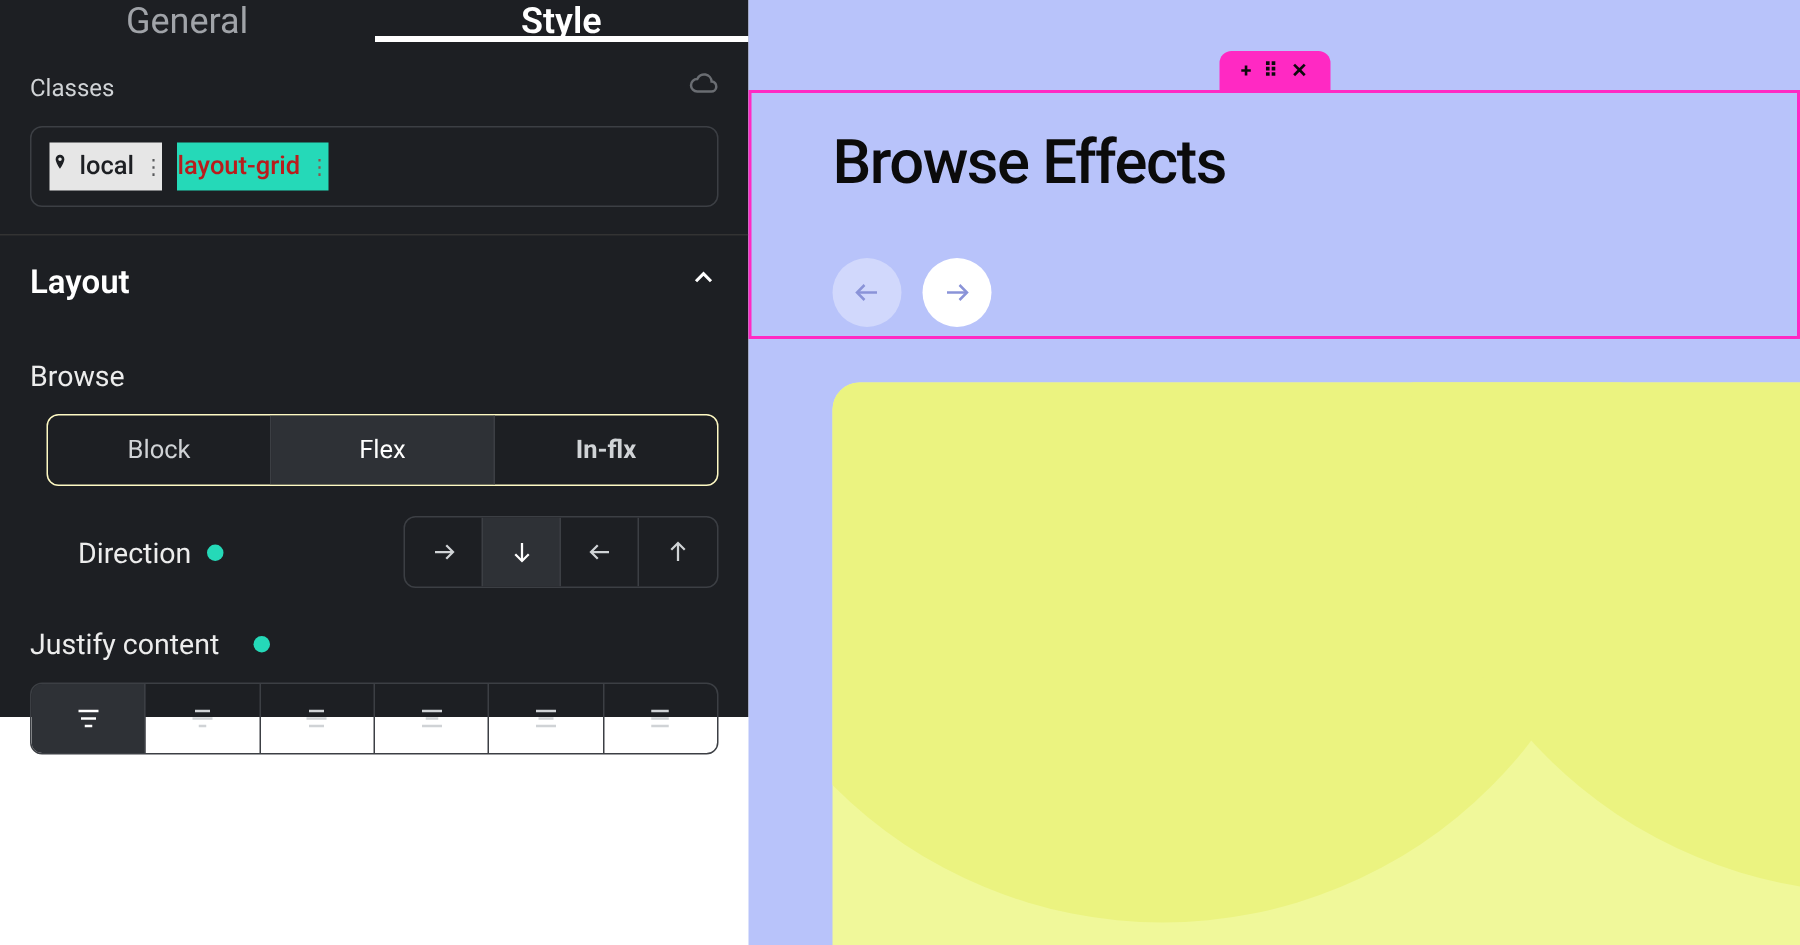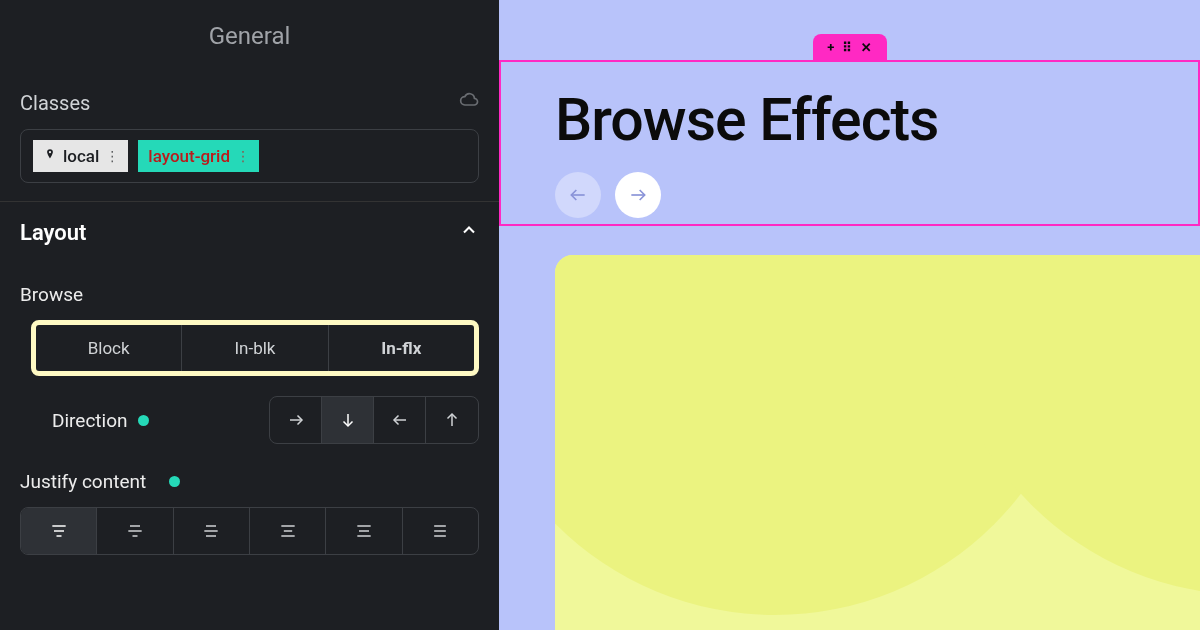--- a/index.html
+++ b/index.html
@@ -1,68 +1,69 @@
 <!DOCTYPE html>
 <html><head>
 <meta charset="utf-8">
 <style>
 * { margin: 0; padding: 0; box-sizing: border-box; }
 body { width: 1200px; height: 630px; font-family: -apple-system, BlinkMacSystemFont, "Segoe UI", Roboto, sans-serif; display: flex; overflow: hidden; }
-.panel { width: 499px; height: 630px; background: #1d1f23; color: #fff; display: flex; flex-direction: column; }
+.panel { width: 499px; height: 478px; background: #1d1f23; color: #fff; display: flex; flex-direction: column; }
 .tabs { display: flex; height: 72px; }
 .tab { flex: 1; display: flex; align-items: center; justify-content: center; font-size: 24px; color: #a0a3a8; cursor: pointer; position: relative; }
 .tab.active { color: #fff; font-weight: 600; }
 .tab.active::after { content: ""; position: absolute; bottom: 0; left: 0; right: 0; height: 4px; background: #fff; }
 .section { padding: 18px 20px; border-bottom: 1px solid #333; }
-.section-title { font-size: 20px; color: #d0d3d6; display: flex; align-items: center; justify-content: space-between; }
+.section-title { font-size: 16px; color: #d0d3d6; display: flex; align-items: center; justify-content: space-between; }
 .classes-row { margin-top: 14px; border: 1px solid #3c3f44; border-radius: 8px; padding: 10px 12px; display: flex; gap: 10px; align-items: center; }
-.chip { border-radius: 0; padding: 6px 10px; display: flex; align-items: center; gap: 6px; font-size: 17px; font-weight: 500; }
+.chip { border-radius: 0; padding: 6px 0; display: flex; align-items: center; gap: 6px; font-size: 17px; font-weight: 500; }
 .chip-local { background: #e6e6e6; color: #1d1f23; }
 .chip-tag { background: #25d9b8; color: #b91c1c; }
 .chip-dots { font-size: 14px; letter-spacing: -1px; opacity: 0.7; }
 .layout-section { padding: 18px 20px 8px; }
 .layout-header { display: flex; justify-content: space-between; align-items: flex-end; font-size: 22px; font-weight: 600; color: #fff; margin-bottom: 38px; }
 .field-label { font-size: 19px; color: #ececec; margin-bottom: 14px; display: flex; align-items: center; gap: 10px; }
 .indicator-dot { width: 11px; height: 11px; border-radius: 50%; background: #25d9b8; display: inline-block; }
-.seg { display: flex; border: 5px solid #fef9c3; border-radius: 8px; overflow: hidden; margin-left: 11px; }
+.seg { display: flex; border: 1px solid #fef9c3; border-radius: 8px; overflow: hidden; margin-left: 11px; }
 .seg-btn { flex: 1; height: 46px; display: flex; align-items: center; justify-content: center; color: #d0d3d6; font-size: 17px; border-right: 1px solid #3c3f44; cursor: pointer; }
 .seg-btn:last-child { border-right: none; font-weight: bold; }
 .seg-btn.active { background: #2e3136; color: #fff; }
 .direction-row { display: flex; justify-content: space-between; align-items: center; margin-top: 20px; margin-bottom: 26px; margin-left: 32px; }
 .dir-group { display: flex; border: 1px solid #3c3f44; border-radius: 8px; overflow: hidden; }
 .dir-btn { width: 52px; height: 46px; display: flex; align-items: center; justify-content: center; color: #d0d3d6; border-right: 1px solid #3c3f44; cursor: pointer; }
 .dir-btn:last-child { border-right: none; }
 .dir-btn.active { background: #2e3136; color: #fff; }
 .justify-label-row { margin-top: 6px; margin-bottom: 14px; gap: 23px; }
 .justify-seg { display: flex; border: 1px solid #3c3f44; border-radius: 8px; overflow: hidden; }
 .justify-btn { flex: 1; height: 46px; display: flex; align-items: center; justify-content: center; color: #d0d3d6; border-right: 1px solid #3c3f44; cursor: pointer; }
 .justify-btn:last-child { border-right: none; }
 .justify-btn.active { background: #2e3136; color: #fff; }
 .cloud-icon svg { width: 20px; height: 20px; stroke: #6a6d72; fill: none; }
 .canvas { flex: 1; height: 630px; background: #b8c3fa; position: relative; }
 .toolbar-tab { position: absolute; top: 34px; left: 50%; transform: translateX(-50%); width: 74px; height: 26px; background: #ff29c3; border-radius: 8px 8px 0 0; display: flex; align-items: center; justify-content: center; gap: 8px; }
 .toolbar-tab-icon { font-size: 13px; color: #0b0b0b; font-weight: 700; }
 .selection-outline { position: absolute; top: 60px; left: 0; right: 0; height: 166px; border: 2px solid #ff29c3; }
-.browse-heading { position: absolute; top: 85px; left: 56px; font-size: 59px; font-weight: 500; color: #0b0b0b; letter-spacing: -1px; }
+.browse-heading { position: absolute; top: 85px; left: 56px; font-size: 41px; font-weight: 500; color: #0b0b0b; letter-spacing: -1px; }
 .nav-circles { position: absolute; top: 172px; left: 56px; display: flex; gap: 14px; }
 .nav-circle { width: 46px; height: 46px; border-radius: 50%; display: flex; align-items: center; justify-content: center; }
 .nav-circle.disabled { background: rgba(255,255,255,0.35); }
 .nav-circle.enabled { background: #fff; }
 .nav-circle svg { width: 20px; height: 20px; }
 .graphic { position: absolute; top: 255px; left: 56px; right: 0; bottom: 0; background: #f0f89a; border-radius: 18px 0 0 0; overflow: hidden; }
 .graphic::before { content: ""; position: absolute; top: -260px; left: -90px; width: 620px; height: 620px; background: #ebf380; border-radius: 50%; }
 .graphic::after { content: ""; position: absolute; top: -280px; right: -360px; width: 620px; height: 620px; background: #ebf380; border-radius: 50%; }
 .pin-icon svg { width: 14px; height: 14px; fill: #1d1f23; }
 </style>
 </head>
 <body>
 
 <div class="panel">
   <div class="tabs">
     <div class="tab">General</div>
+    <div class="tab active">Style</div>
   </div>
 
   <div class="section">
     <div class="section-title">
       <span>Classes</span>
       <span class="cloud-icon">
         <svg viewBox="0 0 24 24" stroke-width="2">
             <path d="M7 18a5 5 0 0 1 0-10 6 6 0 0 1 11.5 2A4 4 0 0 1 18 18H7z"></path>
           </svg>
       </span>
@@ -90,21 +91,21 @@
       <span>
         <svg width="20" height="20" viewBox="0 0 24 24" fill="none" stroke="#fff" stroke-width="2.5">
             <polyline points="6 15 12 9 18 15"></polyline>
           </svg>
       </span>
     </div>
 
     <div class="field-label">Browse</div>
     <div class="seg">
       <div class="seg-btn">Block</div>
-      <div class="seg-btn">In-blk</div>
+      <div class="seg-btn active">Flex</div>
       <div class="seg-btn">In-flx</div>
     </div>
 
     <div class="direction-row">
       <div class="field-label" style="margin-bottom:0">
         <span>Direction</span>
         <span class="indicator-dot"></span>
       </div>
       <div class="dir-group">
         <div class="dir-btn">

